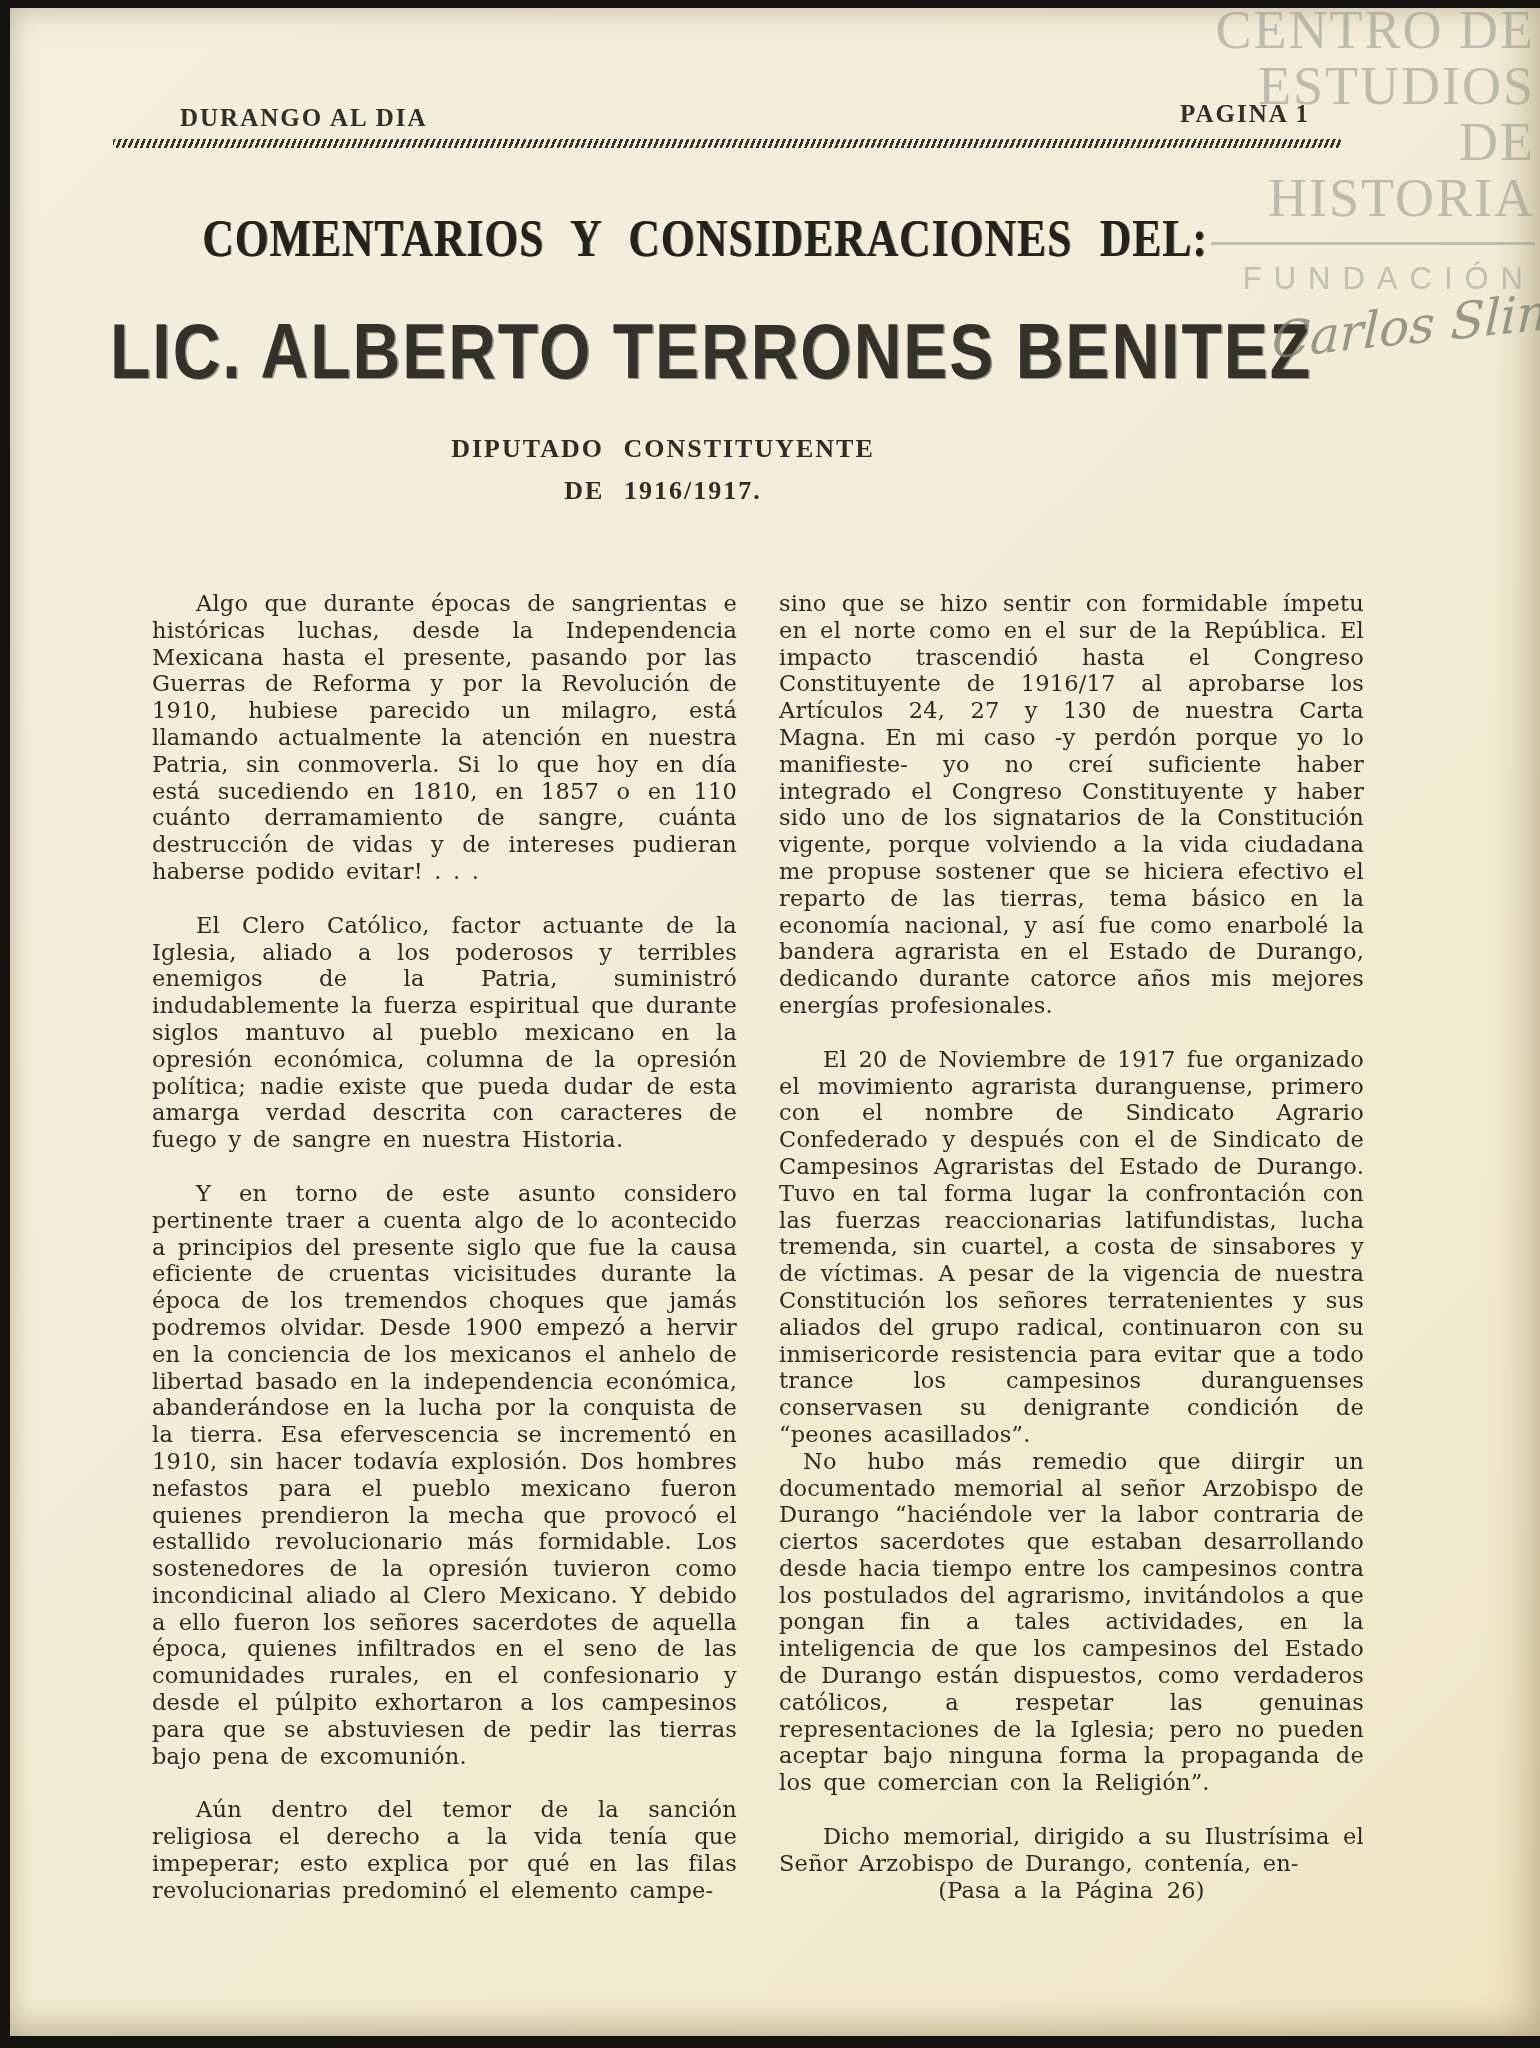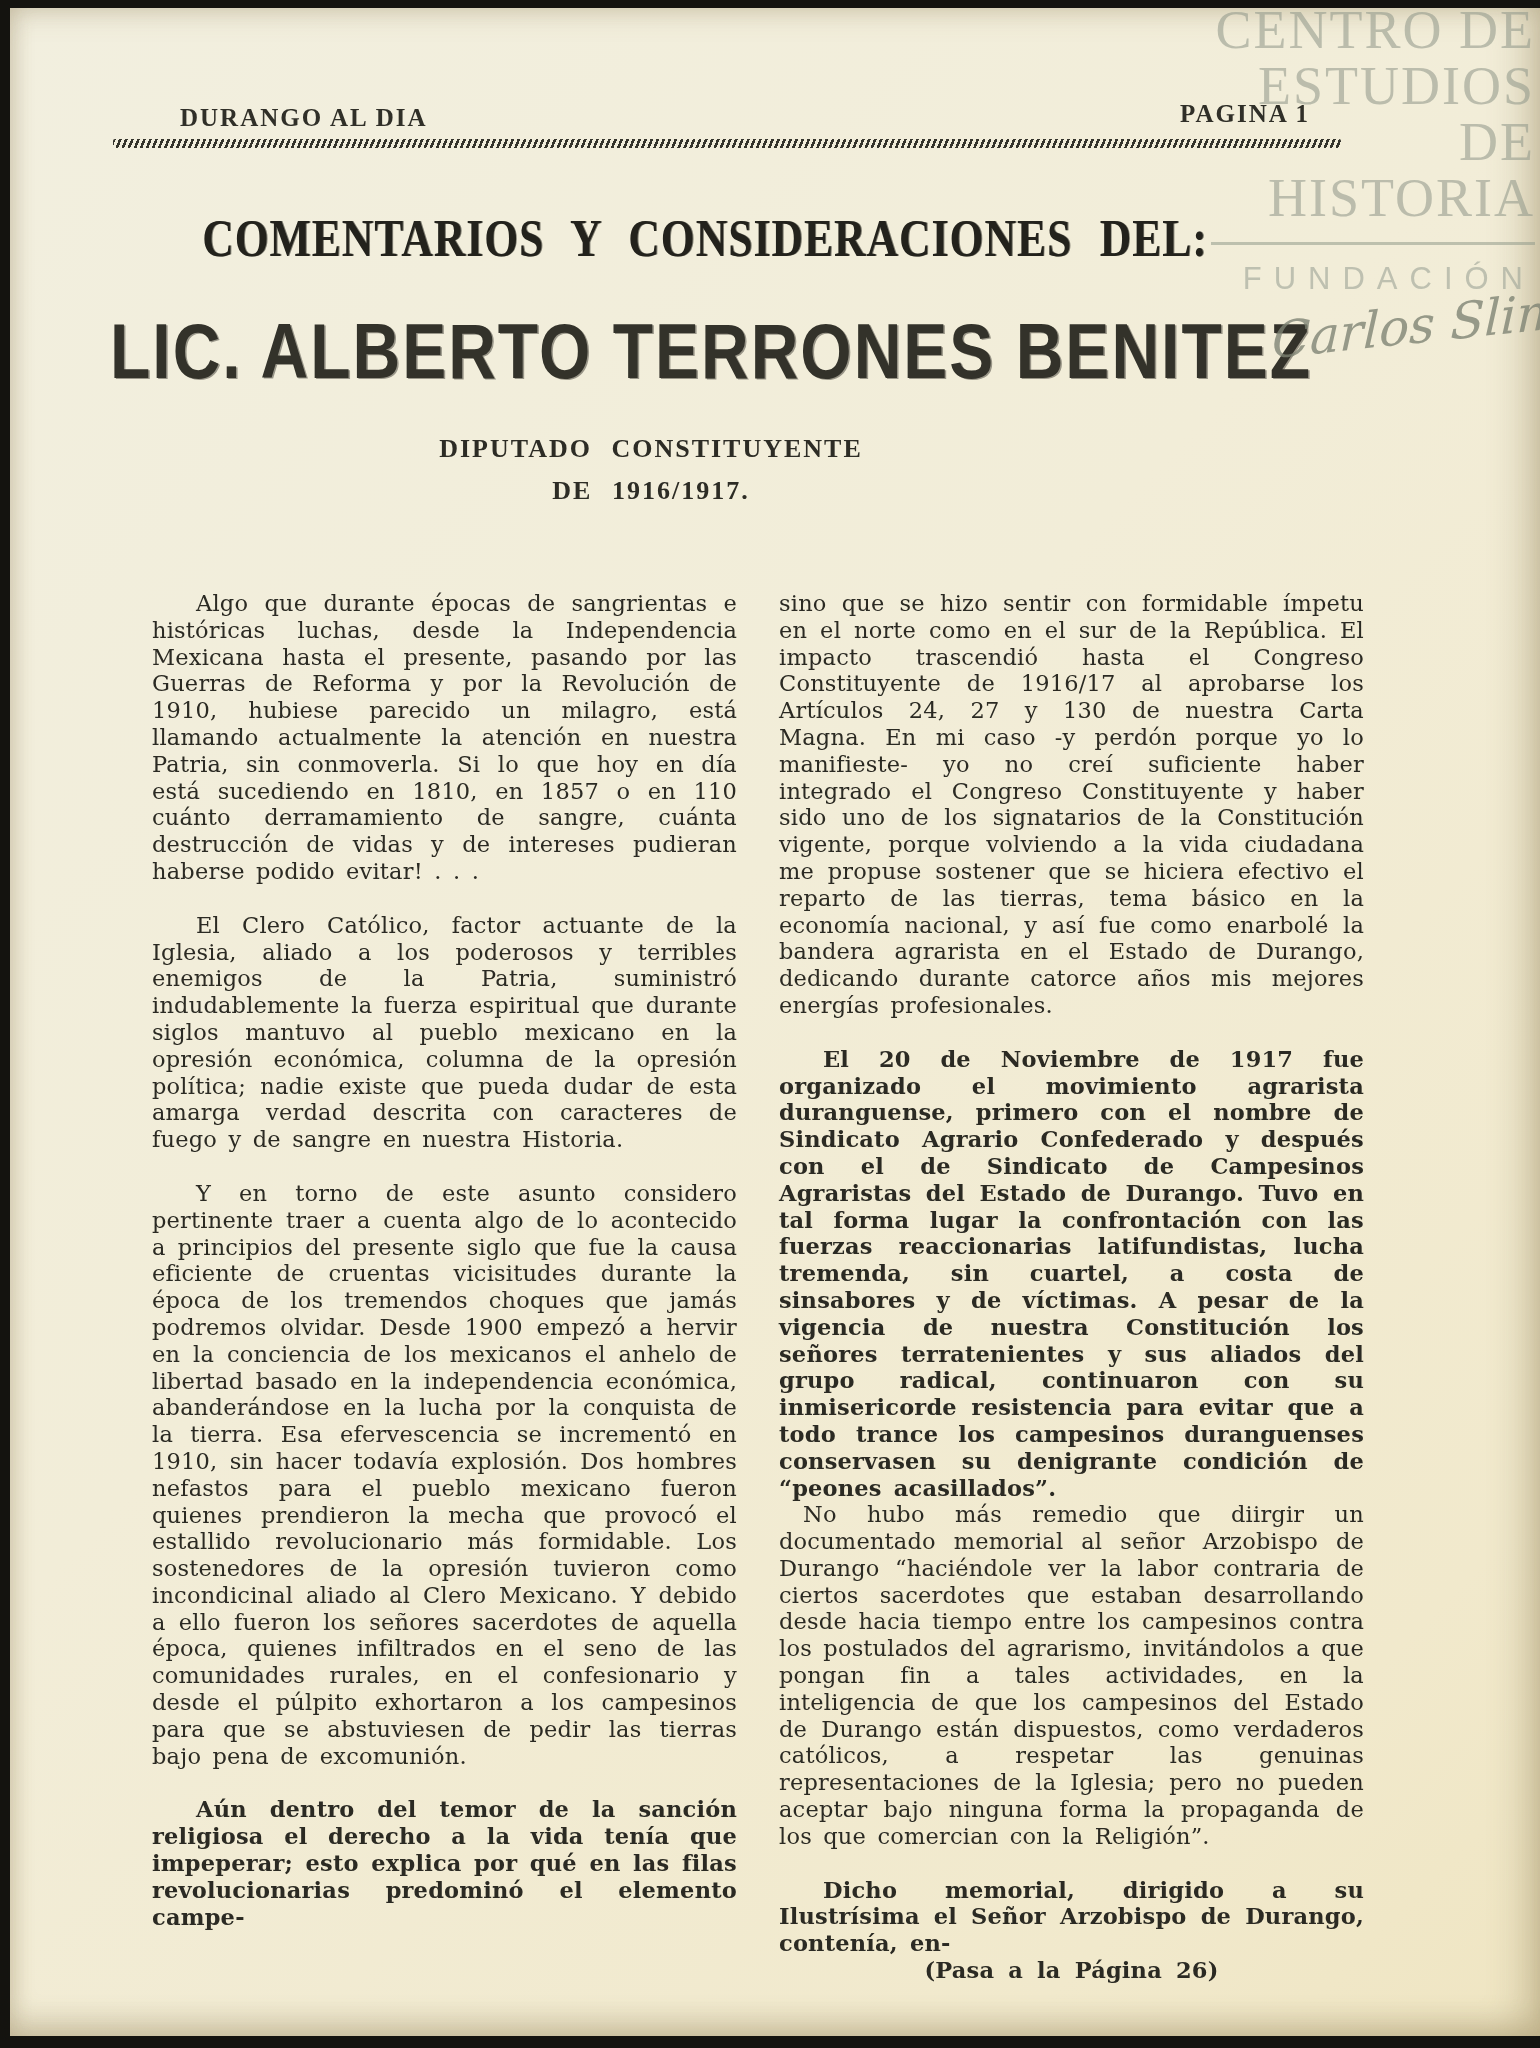--- a/index.html
+++ b/index.html
@@ -30,30 +30,30 @@
           background:repeating-linear-gradient(112deg,#34332b 0 2.6px,rgba(52,51,43,0) 2.6px 5.6px);
           border-radius:2px;}
   .kicker{position:absolute;left:110px;top:208px;width:1190px;text-align:center;
           font-family:"Liberation Serif", serif;font-weight:bold;font-size:45px;
           letter-spacing:1px;word-spacing:16px;color:#23221c;transform:scale(.97,1.18);
           transform-origin:center top;white-space:nowrap;text-shadow:1px 0 0 rgba(35,34,28,.55);}
   .main-title{position:absolute;left:110px;top:306px;width:1190px;text-align:center;
           font-family:"Liberation Sans", sans-serif;font-weight:bold;font-size:66px;
           letter-spacing:2px;color:#33322a;transform:scale(1.0,1.18);transform-origin:center top;
           white-space:nowrap;text-shadow:1.5px 1px 0 rgba(45,43,35,.45);}
-  .subtitle{position:absolute;left:56px;width:1190px;text-align:center;
+  .subtitle{position:absolute;left:68px;width:1190px;text-align:center;
           font-family:"Liberation Serif", serif;font-weight:bold;font-size:26px;
           letter-spacing:2px;word-spacing:11px;color:#2d2c25;white-space:nowrap;}
   .sub1{top:434px;} .sub2{top:476px;}
   
   .columns{position:absolute;left:152px;top:590px;width:1212px;display:flex;gap:42px;}
   .col{width:585px;font-size:22.5px;line-height:26.8px;text-align:justify;
        color:#2b2a23;word-spacing:4px;letter-spacing:.2px;}
   .col p{margin:0 0 27px 0;}
-  .col p.flush{margin-bottom:0;font-weight:bold;}
+  .col p.flush{margin-bottom:0;}
   .indent{text-indent:44px;}
   .indent-sm{text-indent:24px;}
   .cont-line{text-align:center;text-indent:0;word-spacing:6px;}
 </style>
 </head>
 <body>
 
 <div class="scan">
   <div class="paper"></div>
 

